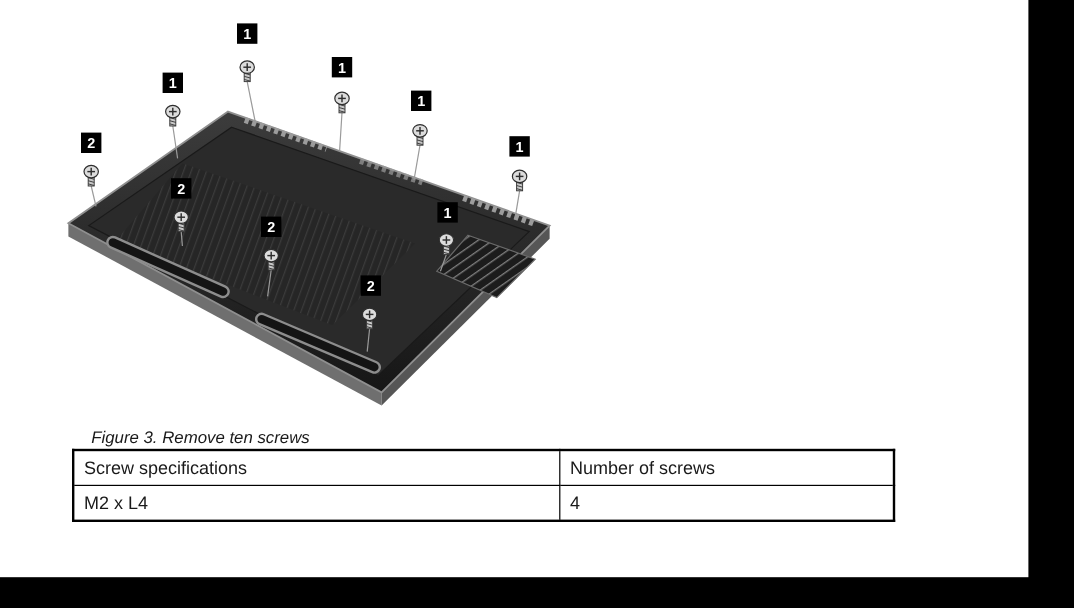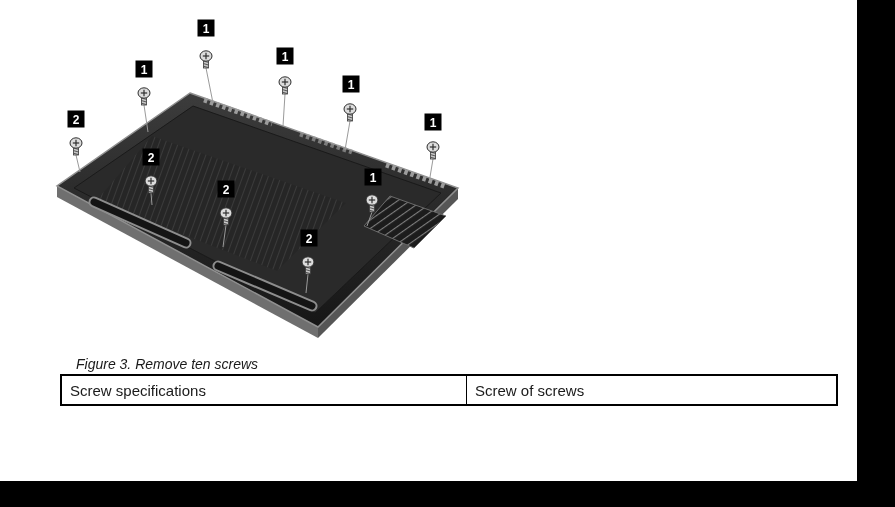--- a/index.html
+++ b/index.html
@@ -10,21 +10,21 @@
   }
   .page{position:absolute;left:0;top:0;width:895px;height:507px;background:#ffffff;}
   .band-right{position:absolute;top:0;right:0;width:38px;height:507px;background:#000000;}
   .band-bottom{position:absolute;left:0;bottom:0;width:895px;height:26px;background:#000000;}
   #fig-svg{position:absolute;left:0;top:0;width:520px;height:350px;}
   .caption{
     position:absolute;left:60px;top:340px;margin:16px;
     font-style:italic;font-size:14px;color:#1a1a1a;
   }
   table.screws{
-    position:absolute;left:60px;top:374px;width:778px;
+    position:absolute;left:60px;top:374px;width:686px;
     border-collapse:collapse;background:#ffffff;
     font-size:15px;color:#1a1a1a;
     border:2px solid #000000;
   }
   table.screws th, table.screws td{
     border:1px solid #000000;
     text-align:left;font-weight:normal;
     padding:4px 8px;height:20px;
   }
   table.screws th:first-child, table.screws td:first-child{width:388px;}
@@ -214,22 +214,26 @@
         <text x="309" y="242.5" text-anchor="middle" fill="#ffffff" font-size="12" font-weight="bold" font-family="&quot;Liberation Sans&quot;, sans-serif">2</text>
       </g>
     </svg>
 
   <p class="caption">Figure 3. Remove ten screws</p>
 
   <table class="screws">
     <thead>
       <tr>
         <th>Screw specifications</th>
-        <th>Screw of screws</th>
+        <th>Number of screws</th>
       </tr>
     </thead>
     <tbody>
+        <tr>
+          <td>M2 x L4</td>
+          <td>4</td>
+        </tr>
       </tbody>
   </table>
 
   <div class="band-right"></div>
   <div class="band-bottom"></div>
 </div>
 
 </body></html>

